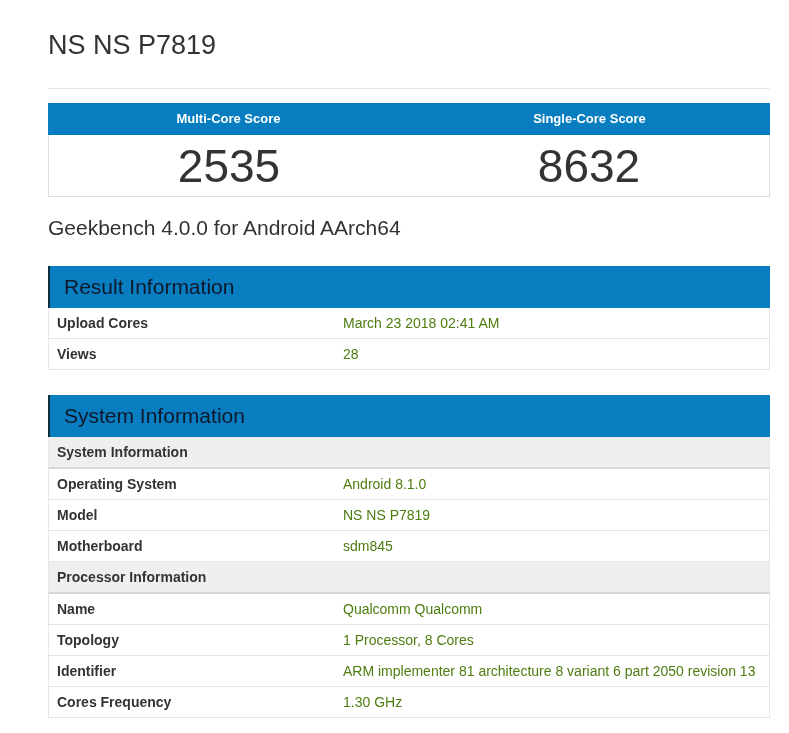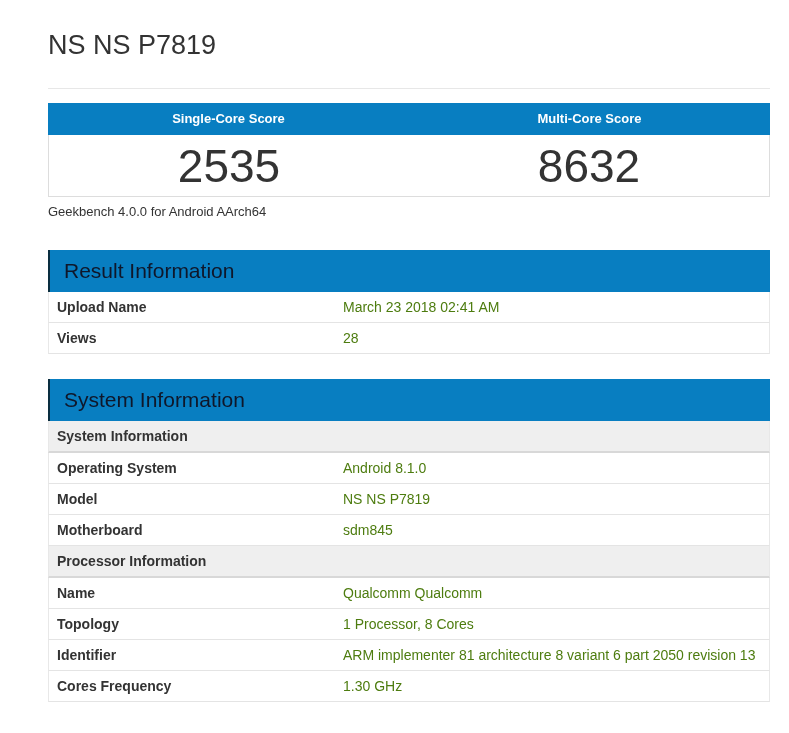--- a/index.html
+++ b/index.html
@@ -57,22 +57,22 @@
   }
   .score-banner-body .cell {
     width: 50%;
     display: flex;
     align-items: center;
     justify-content: center;
     font-size: 46px;
     color: #333333;
   }
   .banner-caption {
-    margin-top: 6px;
-    font-size: 13px;
+    margin-top: 22px;
+    font-size: 21px;
     line-height: 18px;
     color: #333333;
   }
   
   .panel {
     margin-top: 29px;
   }
   .panel.system {
     margin-top: 25px;
   }
@@ -127,34 +127,34 @@
 </head>
 <body>
 
 <div class="container">
 
   <h1 class="page-title">NS NS P7819</h1>
   <hr class="title-rule">
 
   <div class="score-banner">
     <div class="score-banner-header">
+      <div class="cell">Multi-Core Score</div>
       <div class="cell">Single-Core Score</div>
-      <div class="cell">Multi-Core Score</div>
     </div>
     <div class="score-banner-body">
       <div class="cell">2535</div>
       <div class="cell">8632</div>
     </div>
   </div>
   <div class="banner-caption">Geekbench 4.0.0 for Android AArch64</div>
 
   <div class="panel">
     <div class="panel-header">Result Information</div>
     <div class="info-row">
-      <div class="label">Upload Name</div>
+      <div class="label">Upload Cores</div>
       <div class="value">March 23 2018 02:41 AM</div>
     </div>
     <div class="info-row">
       <div class="label">Views</div>
       <div class="value">28</div>
     </div>
   </div>
 
   <div class="panel system">
     <div class="panel-header">System Information</div>

